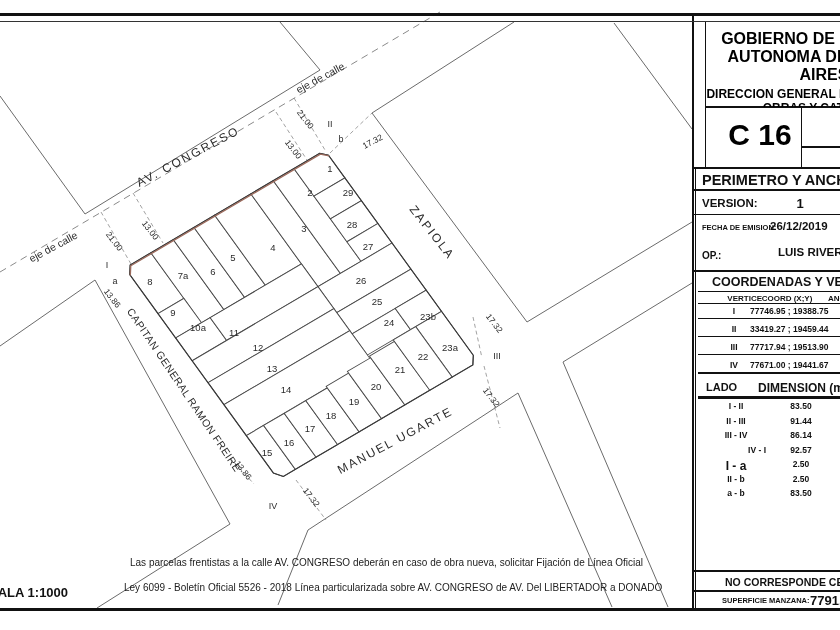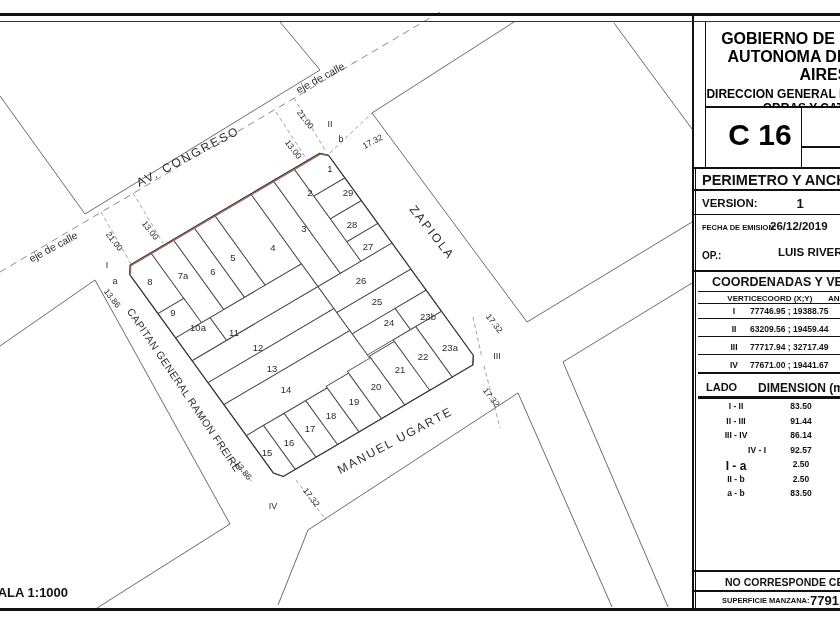--- a/index.html
+++ b/index.html
@@ -139,20 +139,22 @@
       <text class="pnum" x="428" y="320" text-anchor="middle">23b</text>
       <text class="pnum" x="389" y="326" text-anchor="middle">24</text>
       <text class="pnum" x="377" y="305" text-anchor="middle">25</text>
       <text class="pnum" x="361" y="284" text-anchor="middle">26</text>
       <text class="pnum" x="368" y="250" text-anchor="middle">27</text>
       <text class="pnum" x="352" y="228" text-anchor="middle">28</text>
       <text class="pnum" x="348" y="196" text-anchor="middle">29</text>
     </g>
   </svg>
 
+  <div class="t" style="left:130px;top:557px;font-size:10px;color:#222">Las parcelas frentistas a la calle AV. CONGRESO deberán en caso de obra nueva, solicitar Fijación de Línea Oficial</div>
+  <div class="t" style="left:124px;top:582px;font-size:10px;color:#222">Ley 6099 - Boletín Oficial 5526 - 2018 Línea particularizada sobre AV. CONGRESO de AV. Del LIBERTADOR a DONADO</div>
   <div class="t b" style="left:-29px;top:585px;font-size:13px">ESCALA 1:1000</div>
 
   <div class="abs" style="left:692px;top:13px;width:148px;height:598px;background:#fff"></div>
   <div class="vline" style="left:692px;top:13px;width:2px;height:598px"></div>
   <div class="vline" style="left:695px;top:167px;width:1px;height:443px"></div>
 
   <div class="panelbox" style="left:705px;top:21px;width:237px;height:86px;border-right:none;text-align:center">
     <div class="b" style="margin-top:8px;font-size:16px">GOBIERNO DE LA CIUDAD</div>
     <div class="b" style="font-size:16px">AUTONOMA DE BUENOS AIRES</div>
     <div class="b" style="margin-top:3px;font-size:12px">DIRECCION GENERAL DE REGISTRO DE</div>
@@ -187,26 +189,26 @@
   <div class="t b" style="left:828px;top:294px;font-size:8px">ANGULO</div>
   <div class="hline" style="left:698px;top:303px;width:142px;height:1px"></div>
 
   <div>
     <div class="t b" style="left:706px;top:306px;width:56px;text-align:center;font-size:8.5px">I</div>
     <div class="t b" style="left:750px;top:306px;width:76px;text-align:right;font-size:8.5px">77746.95 ; 19388.75</div>
     <div class="hline" style="left:698px;top:318px;width:142px;height:1px"></div>
   </div>
   <div>
     <div class="t b" style="left:706px;top:324px;width:56px;text-align:center;font-size:8.5px">II</div>
-    <div class="t b" style="left:750px;top:324px;width:76px;text-align:center;font-size:8.5px">63209.56 ; 19459.44</div>
+    <div class="t b" style="left:750px;top:324px;width:76px;text-align:center;font-size:8.5px">33419.27 ; 19459.44</div>
     <div class="hline" style="left:698px;top:336px;width:142px;height:1px"></div>
   </div>
   <div>
     <div class="t b" style="left:706px;top:342px;width:56px;text-align:center;font-size:8.5px">III</div>
-    <div class="t b" style="left:750px;top:342px;width:76px;text-align:center;font-size:8.5px">77717.94 ; 32717.49</div>
+    <div class="t b" style="left:750px;top:342px;width:76px;text-align:center;font-size:8.5px">77717.94 ; 19513.90</div>
     <div class="hline" style="left:698px;top:354px;width:142px;height:1px"></div>
   </div>
   <div>
     <div class="t b" style="left:706px;top:360px;width:56px;text-align:center;font-size:8.5px">IV</div>
     <div class="t b" style="left:750px;top:360px;width:76px;text-align:center;font-size:8.5px">77671.00 ; 19441.67</div>
     <div class="hline" style="left:698px;top:372px;width:142px;height:1.5px"></div>
   </div>
 
   <div class="t b" style="left:706px;top:381px;width:60px;text-align:left;font-size:11px">LADO</div>
   <div class="t b" style="left:758px;top:381px;width:86px;text-align:center;font-size:12px">DIMENSION (m)</div>

